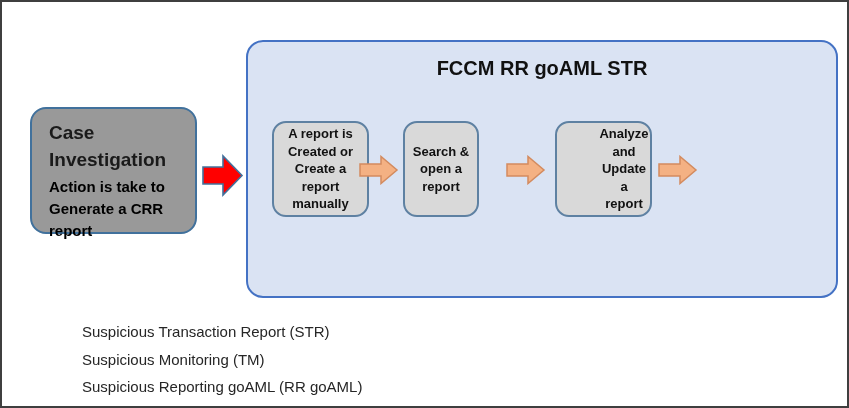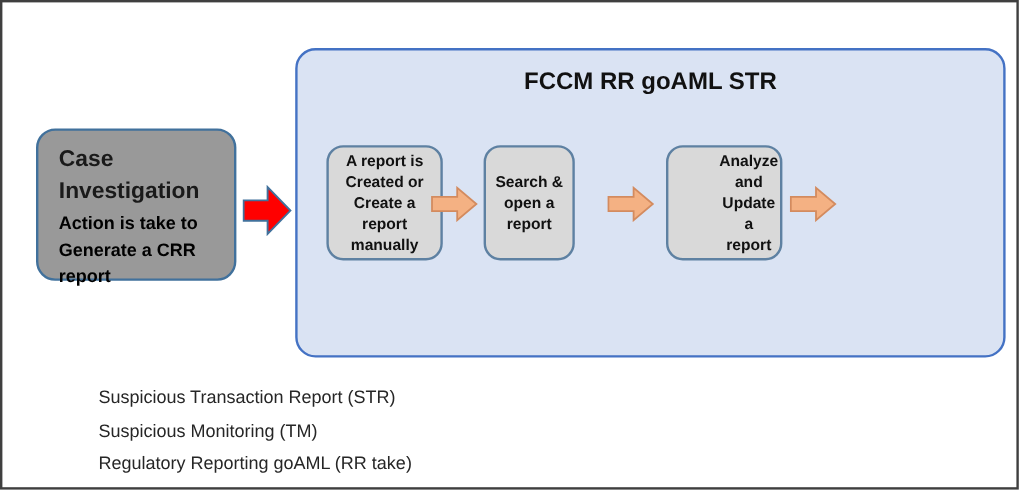--- a/index.html
+++ b/index.html
@@ -147,16 +147,16 @@
   <svg class="flow-arrow flow-arrow-2" width="40" height="30" viewBox="0 0 40 30">
     <polygon points="1,9 22,9 22,1.5 38,15 22,28.5 22,21 1,21" fill="#F4B183" stroke="#D38B5F" stroke-width="1.5"></polygon>
   </svg>
   <svg class="flow-arrow flow-arrow-3" width="40" height="30" viewBox="0 0 40 30">
     <polygon points="1,9 22,9 22,1.5 38,15 22,28.5 22,21 1,21" fill="#F4B183" stroke="#D38B5F" stroke-width="1.5"></polygon>
   </svg>
 
   <div class="legend">
     <div class="legend-item">Suspicious Transaction Report (STR)</div>
     <div class="legend-item">Suspicious Monitoring (TM)</div>
-    <div class="legend-item">Regulatory Reporting goAML (RR take)</div>
+    <div class="legend-item">Suspicious Reporting goAML (RR goAML)</div>
   </div>
 
 </div>
 
 </body></html>

